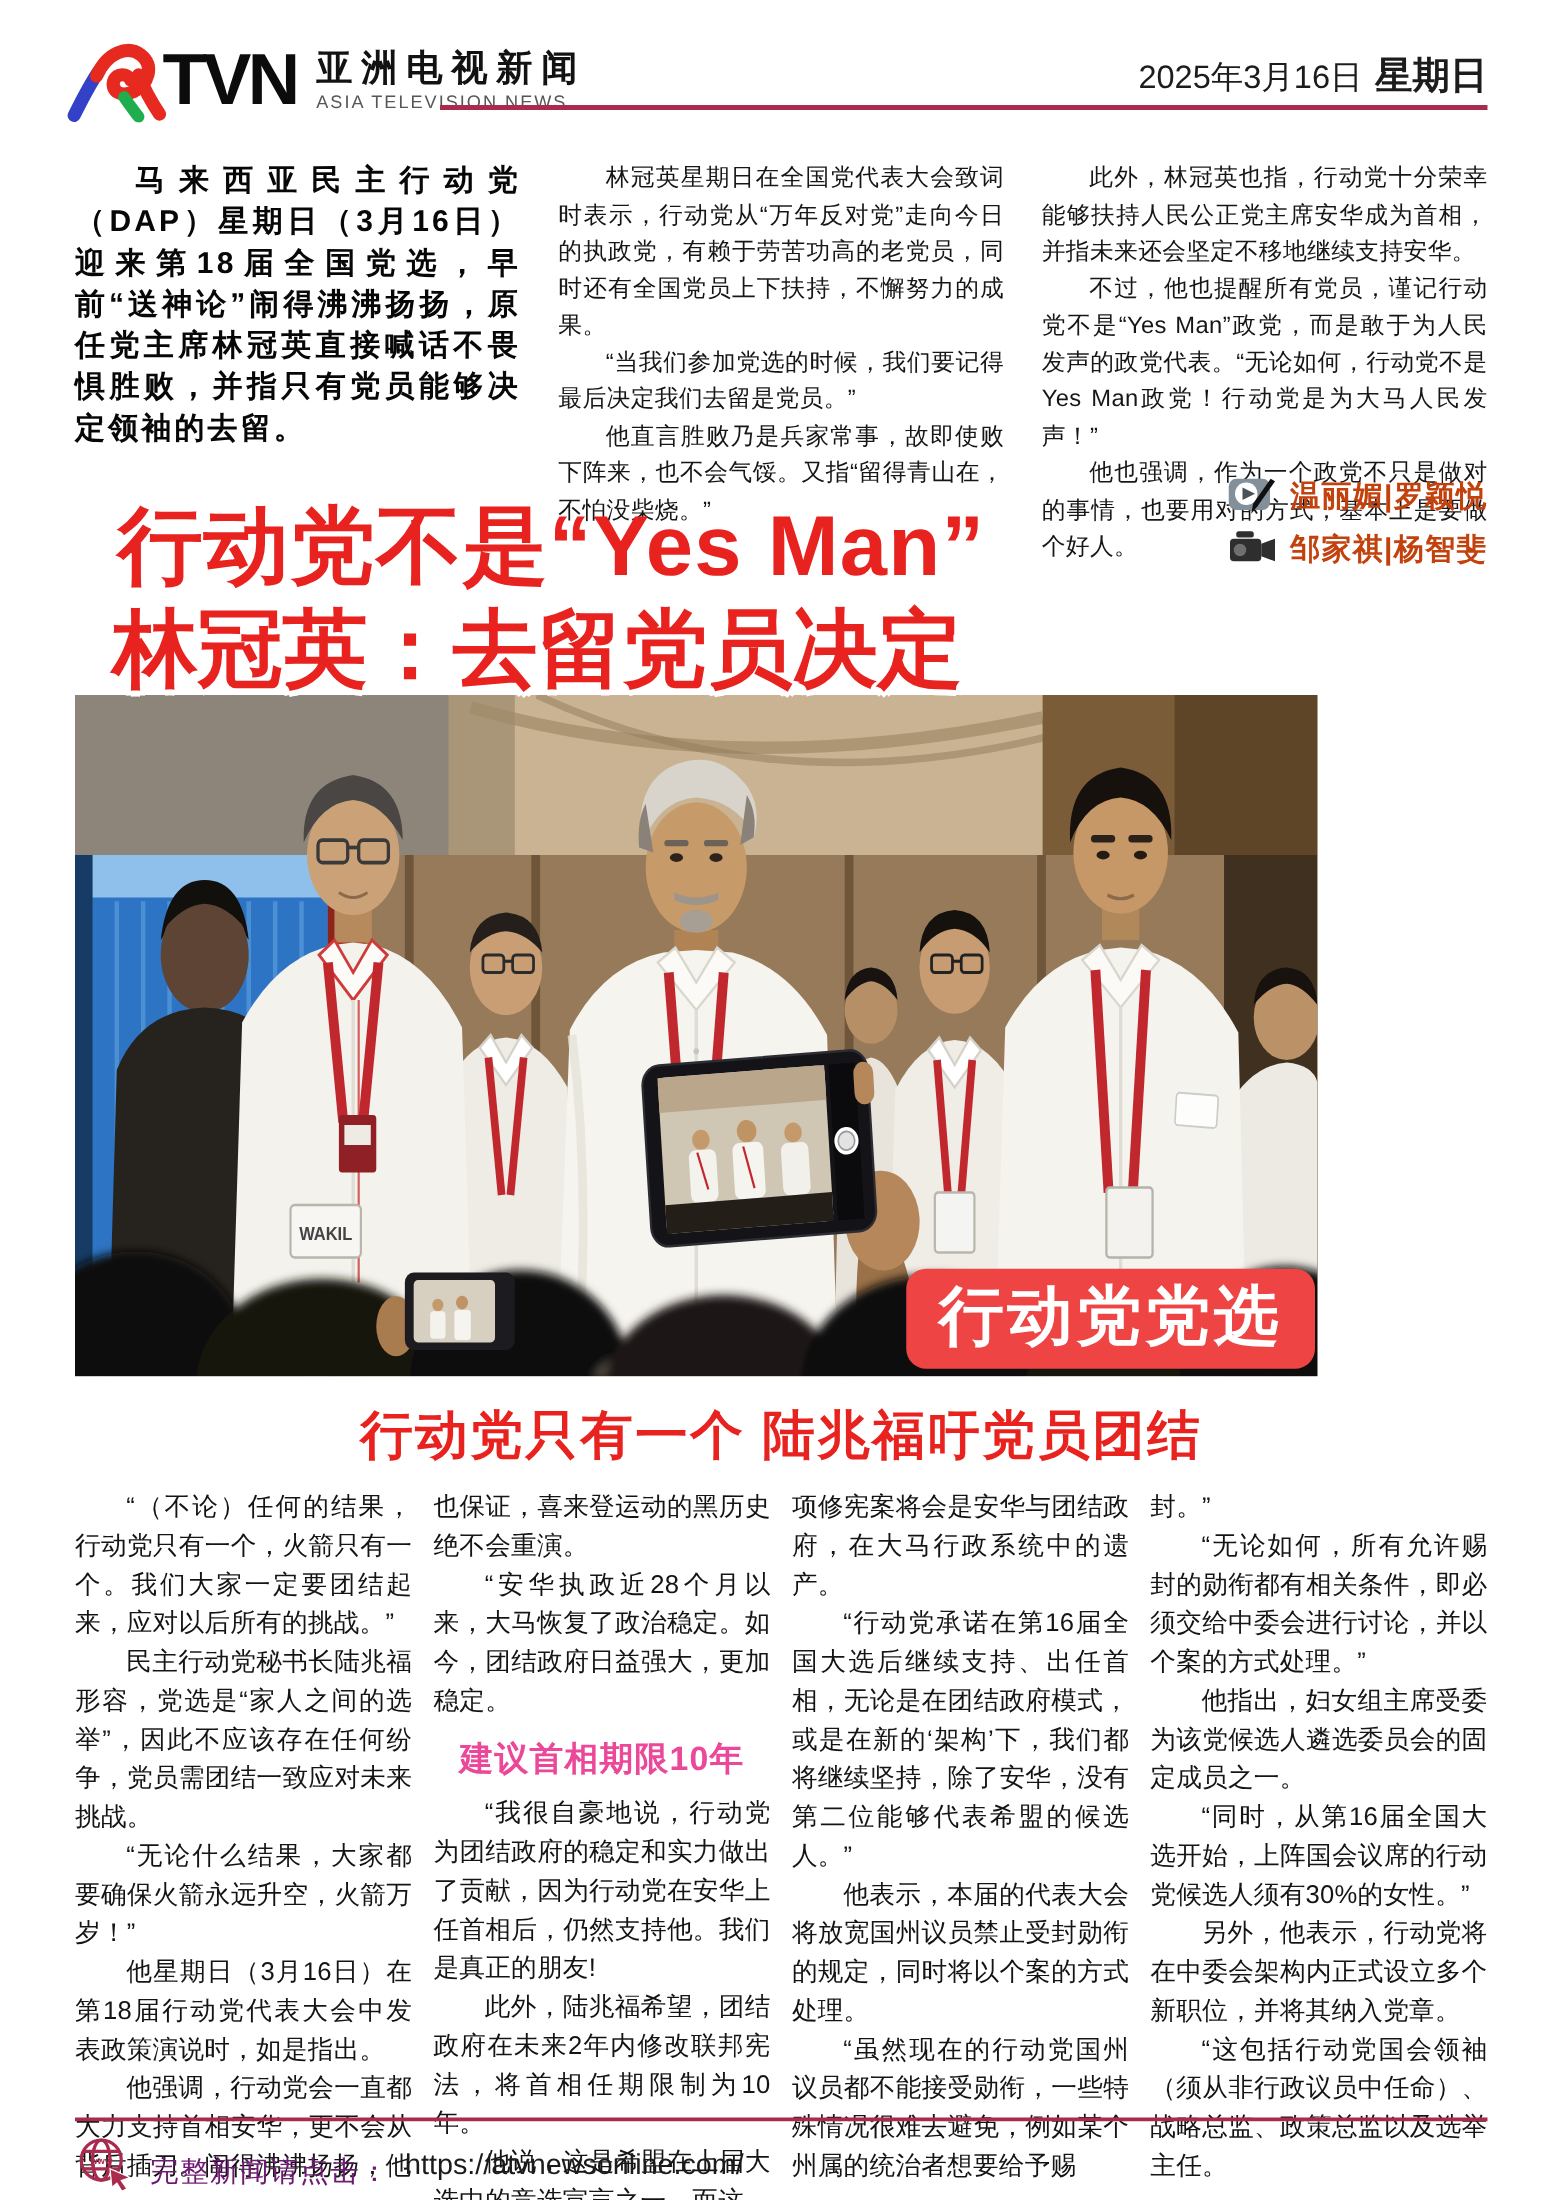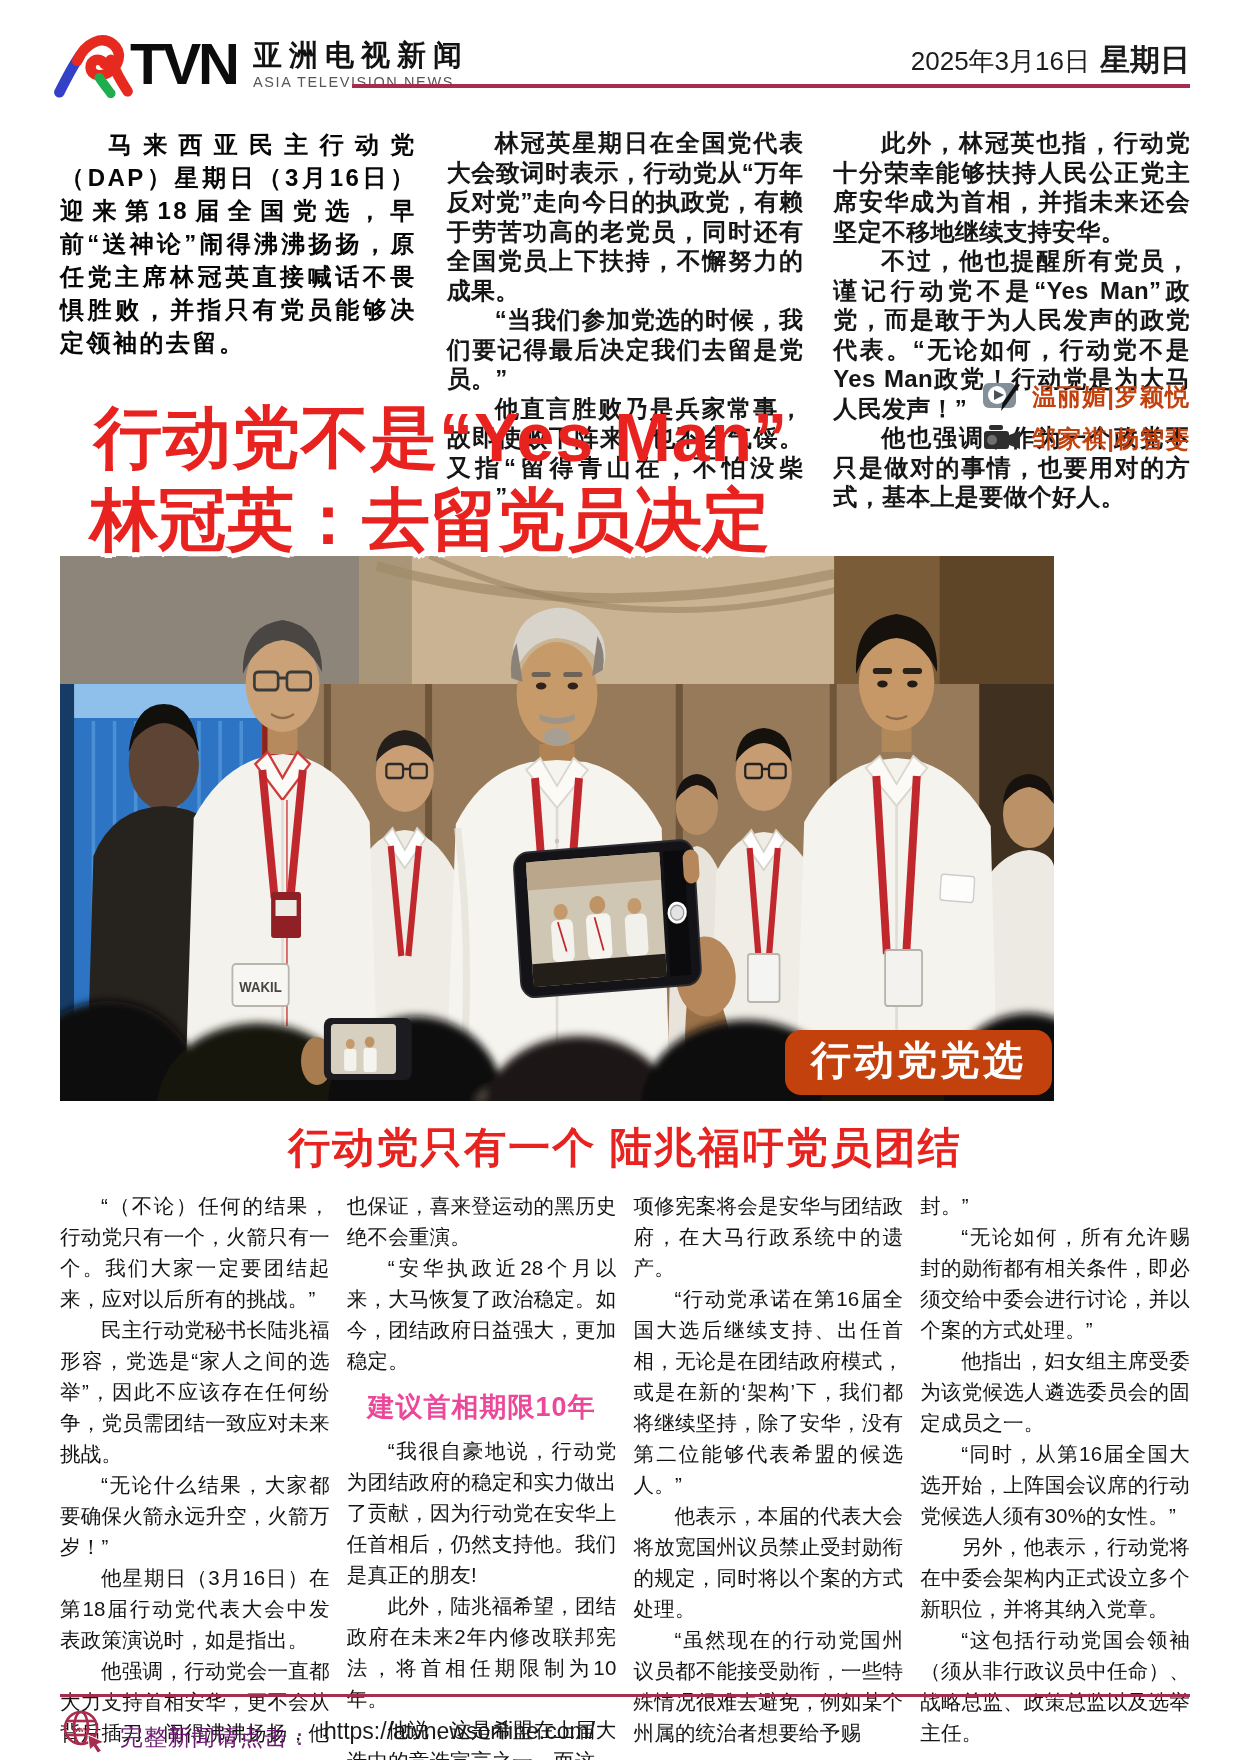--- a/index.html
+++ b/index.html
@@ -16,35 +16,35 @@
   .brand-en { font-size:14.5px; letter-spacing:1.6px; color:#565656; margin-top:2px; }
   .date-block { position:absolute; right:60px; top:40px; font-size:26px; color:#1c1c1c; white-space:nowrap; }
   .date-block .weekday { font-weight:900; font-size:30px; margin-left:10px; }
   .header-rule { position:absolute; left:352px; right:60px; top:84px; height:3.5px; background:#a92b4e; }
 
   
   .lede { position:absolute; top:128px; left:60px; width:1130px; display:flex; gap:30px; }
   .lede-col { flex:1; }
   .lede p { text-indent:2em; text-align:justify; }
   .lede-col-1 p { font-size:24px; font-weight:800; line-height:33px; letter-spacing:2.5px; color:#070707; }
-  .lede-col-2 p, .lede-col-3 p { font-size:24px; line-height:29.5px; letter-spacing:0.3px; color:#161616;font-weight:bold; }
+  .lede-col-2 p, .lede-col-3 p { font-size:19px; line-height:29.5px; letter-spacing:0.3px; color:#161616; }
 
   
   .headline-block { position:absolute; top:398px; left:60px; width:1130px; z-index:4; }
   .headline-1 { font-size:68px; font-weight:900; color:#e8231f; letter-spacing:1px; line-height:1.15; margin-left:34px; white-space:nowrap; }
   .headline-2 { font-size:68px; font-weight:700; color:#e8231f; letter-spacing:0px; line-height:1.1; margin-left:30px; margin-top:6px; white-space:nowrap;
     text-shadow:-4px -4px 0 #fff,4px -4px 0 #fff,-4px 4px 0 #fff,4px 4px 0 #fff,0 -5px 0 #fff,0 5px 0 #fff,-5px 0 0 #fff,5px 0 0 #fff; }
   .byline { position:absolute; top:-18px; right:0; display:flex; flex-direction:column; gap:10px; }
   .byline-row { display:flex; align-items:center; gap:10px; justify-content:flex-start; }
   .byline-name { font-size:24px; font-weight:700; color:#c2410c; letter-spacing:1px; }
 
   
   .photo-wrap { position:absolute; top:556px; left:60px; width:994px; height:545px; overflow:hidden; background:#9c8465; z-index:1; }
   .photo-wrap svg { display:block; width:100%; height:100%; }
-  .caption-badge { position:absolute; right:2px; bottom:6px; background:#c2410c; color:#fff; font-weight:900; font-size:40px; letter-spacing:3px; padding:3px 26px 7px; border-radius:16px; z-index:5; }
+  .caption-badge { position:absolute; right:2px; bottom:6px; background:#ef4444; color:#fff; font-weight:900; font-size:52px; letter-spacing:3px; padding:3px 26px 7px; border-radius:16px; z-index:5; }
 
   
   .subheadline { position:absolute; top:1120px; left:0; width:100%; text-align:center; font-size:42px; font-weight:900; color:#e8231f; letter-spacing:2px; z-index:2; }
 
   
   .body-cols { position:absolute; top:1190px; left:60px; width:1130px; display:flex; gap:17px; }
   .body-col { flex:1; }
   .body-col p { font-size:20.5px; line-height:31px; letter-spacing:0.2px; text-indent:2em; text-align:justify; color:#141414; }
   .body-col p.noindent { text-indent:0; }
   .inner-subhead { font-size:27px; font-weight:900; text-align:center; color:#ec4899; margin:13px 0 10px; letter-spacing:1px; }

